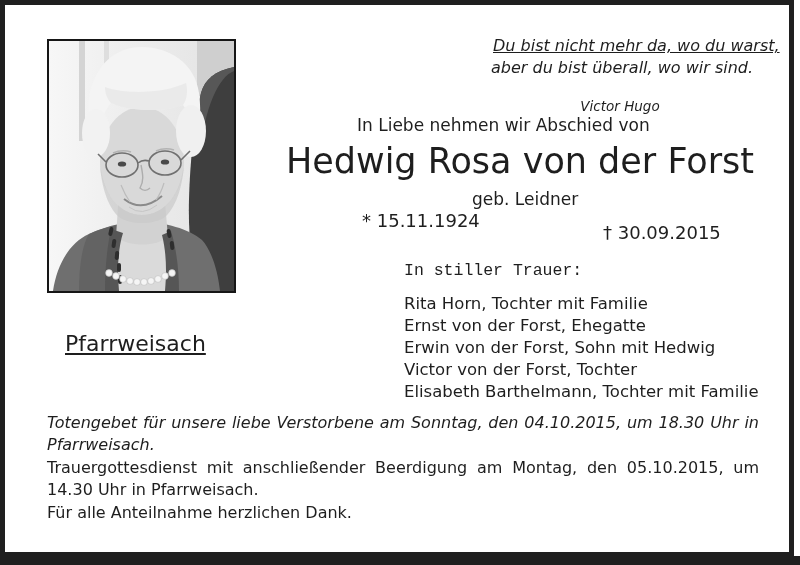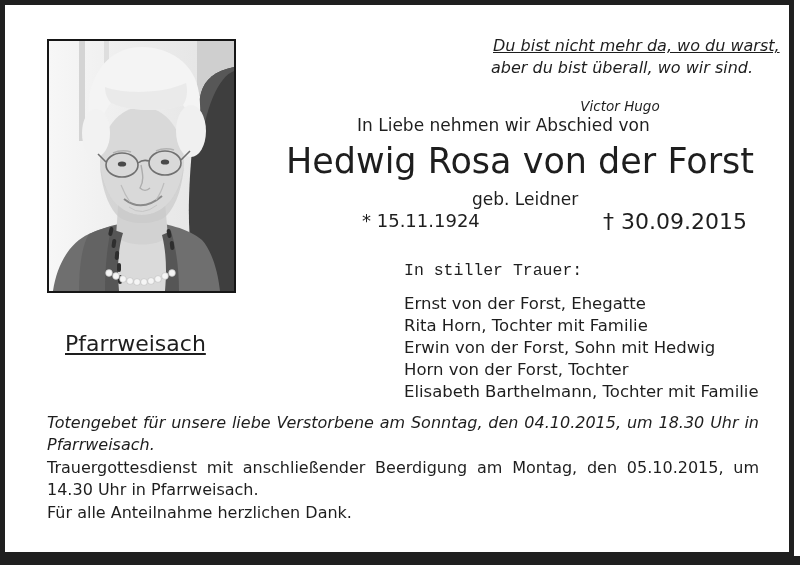--- a/index.html
+++ b/index.html
@@ -17,21 +17,21 @@
   .photo svg{display:block;width:100%;height:100%;}
   
   .quote-line1{left:493px;top:35px;width:270px;font-style:italic;font-size:16px;line-height:22px;white-space:nowrap;text-decoration:underline;}
   .quote-line2{left:491px;top:57px;width:270px;font-style:italic;font-size:16px;line-height:22px;white-space:nowrap;}
   .quote-attr{left:493px;top:81px;width:254px;text-align:center;font-style:italic;font-size:13.5px;line-height:18px;white-space:nowrap;margin-top:16px;}
   
   .intro{left:357px;top:114px;font-size:17px;line-height:22px;white-space:nowrap;}
   .name{left:285px;top:141px;width:470px;text-align:center;font-size:35px;line-height:40px;white-space:nowrap;}
   .maiden{left:472px;top:188px;font-size:17px;line-height:22px;white-space:nowrap;}
   .birth{left:328px;top:209px;font-size:18px;line-height:24px;white-space:nowrap;margin-left:34px;}
-  .death{left:603px;top:210px;font-size:22px;line-height:24px;white-space:nowrap;}
+  .death{left:603px;top:221px;font-size:18px;line-height:24px;white-space:nowrap;}
   
   .trauer-heading{left:404px;top:260px;font-size:16.5px;line-height:22px;white-space:nowrap;font-family:Liberation Mono, monospace;}
   .family-list{left:404px;top:293px;font-size:16.5px;line-height:22px;}
   .family-list div{white-space:nowrap;}
   .place{left:65px;top:333px;font-size:22px;line-height:22px;white-space:nowrap;text-decoration:underline;}
   
   .notice{left:47px;width:712px;font-size:16px;line-height:22px;}
   .notice-1{top:412px;font-style:italic;}
   .notice-2{top:457px;}
   .notice-3{top:502px;}
@@ -127,24 +127,24 @@
 <div class="abs quote-attr">Victor Hugo</div>
 
 <div class="abs intro">In Liebe nehmen wir Abschied von</div>
 <div class="abs name">Hedwig Rosa von der Forst</div>
 <div class="abs maiden">geb. Leidner</div>
 <div class="abs birth">* 15.11.1924</div>
 <div class="abs death">† 30.09.2015</div>
 
 <div class="abs trauer-heading">In stiller Trauer:</div>
 <div class="abs family-list">
+  <div>Rita Horn, Tochter mit Familie</div>
   <div>Ernst von der Forst, Ehegatte</div>
-  <div>Rita Horn, Tochter mit Familie</div>
   <div>Erwin von der Forst, Sohn mit Hedwig</div>
-  <div>Horn von der Forst, Tochter</div>
+  <div>Victor von der Forst, Tochter</div>
   <div>Elisabeth Barthelmann, Tochter mit Familie</div>
 </div>
 <div class="abs place">Pfarrweisach</div>
 
 <div class="abs notice notice-1">
   <div class="jline">Totengebet für unsere liebe Verstorbene am Sonntag, den 04.10.2015, um 18.30 Uhr in</div>
   <div>Pfarrweisach.</div>
 </div>
 <div class="abs notice notice-2">
   <div class="jline">Trauergottesdienst mit anschließender Beerdigung am Montag, den 05.10.2015, um</div>

